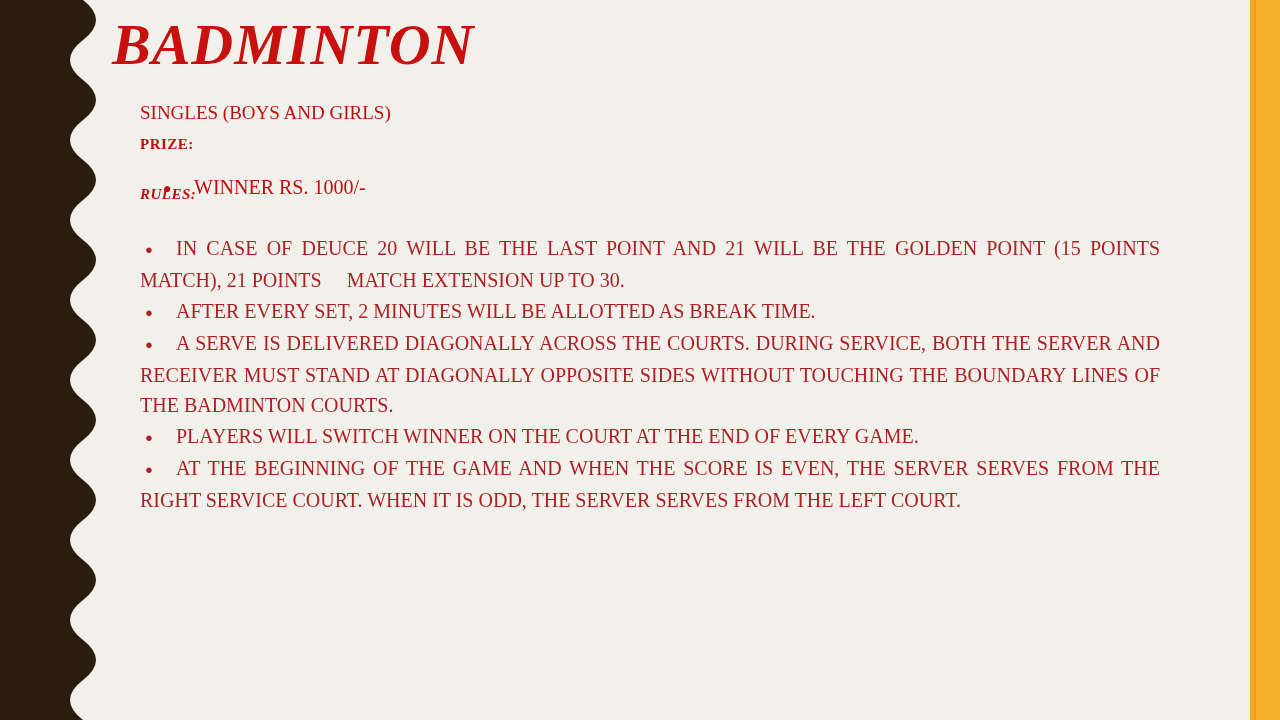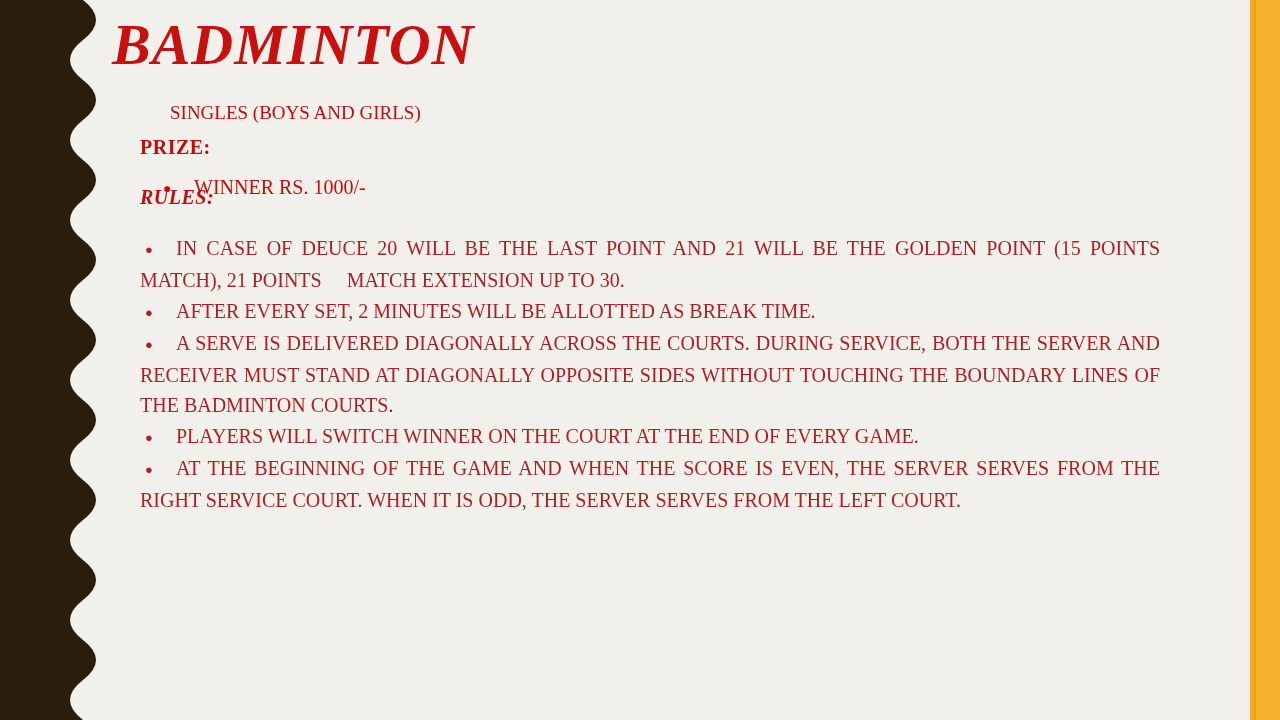--- a/index.html
+++ b/index.html
@@ -19,22 +19,22 @@
 
   .wave{position:absolute;left:0;top:0;width:110px;height:720px;display:block;}
 
   .stripe{position:absolute;top:0;right:0;width:30px;height:720px;
     background:linear-gradient(90deg,var(--stripe_edge) 0 4px,var(--stripe_divider) 4px 6px,var(--stripe_main) 6px 30px);}
 
   .title{position:absolute;left:112px;top:10px;font-size:58px;line-height:1.2;
     color:var(--title_red);letter-spacing:1px;white-space:nowrap;font-style:italic;}
 
   .line{position:absolute;left:140px;color:var(--heading_red);white-space:nowrap;}
-  .subtitle{top:102px;font-size:19px;margin-left:30px;}
-  .heading{font-weight:bold;font-size:20px;letter-spacing:0.5px;}
+  .subtitle{top:102px;font-size:19px;}
+  .heading{font-weight:bold;font-size:15px;letter-spacing:0.5px;}
   .prize-heading{top:136px;}
   .rules-heading{top:186px;font-style:italic;}
   .winner-line{top:176px;left:161px;font-size:20px;}
 
   .rules{position:absolute;left:140px;top:233px;width:1020px;color:var(--body_red);
     font-size:20px;line-height:30.3px;}
   .rule{text-align:justify;text-align-last:left;}
 
   .bullet{display:inline-block;width:36px;padding-left:5px;font-size:13px;
     vertical-align:1px;color:inherit;}

